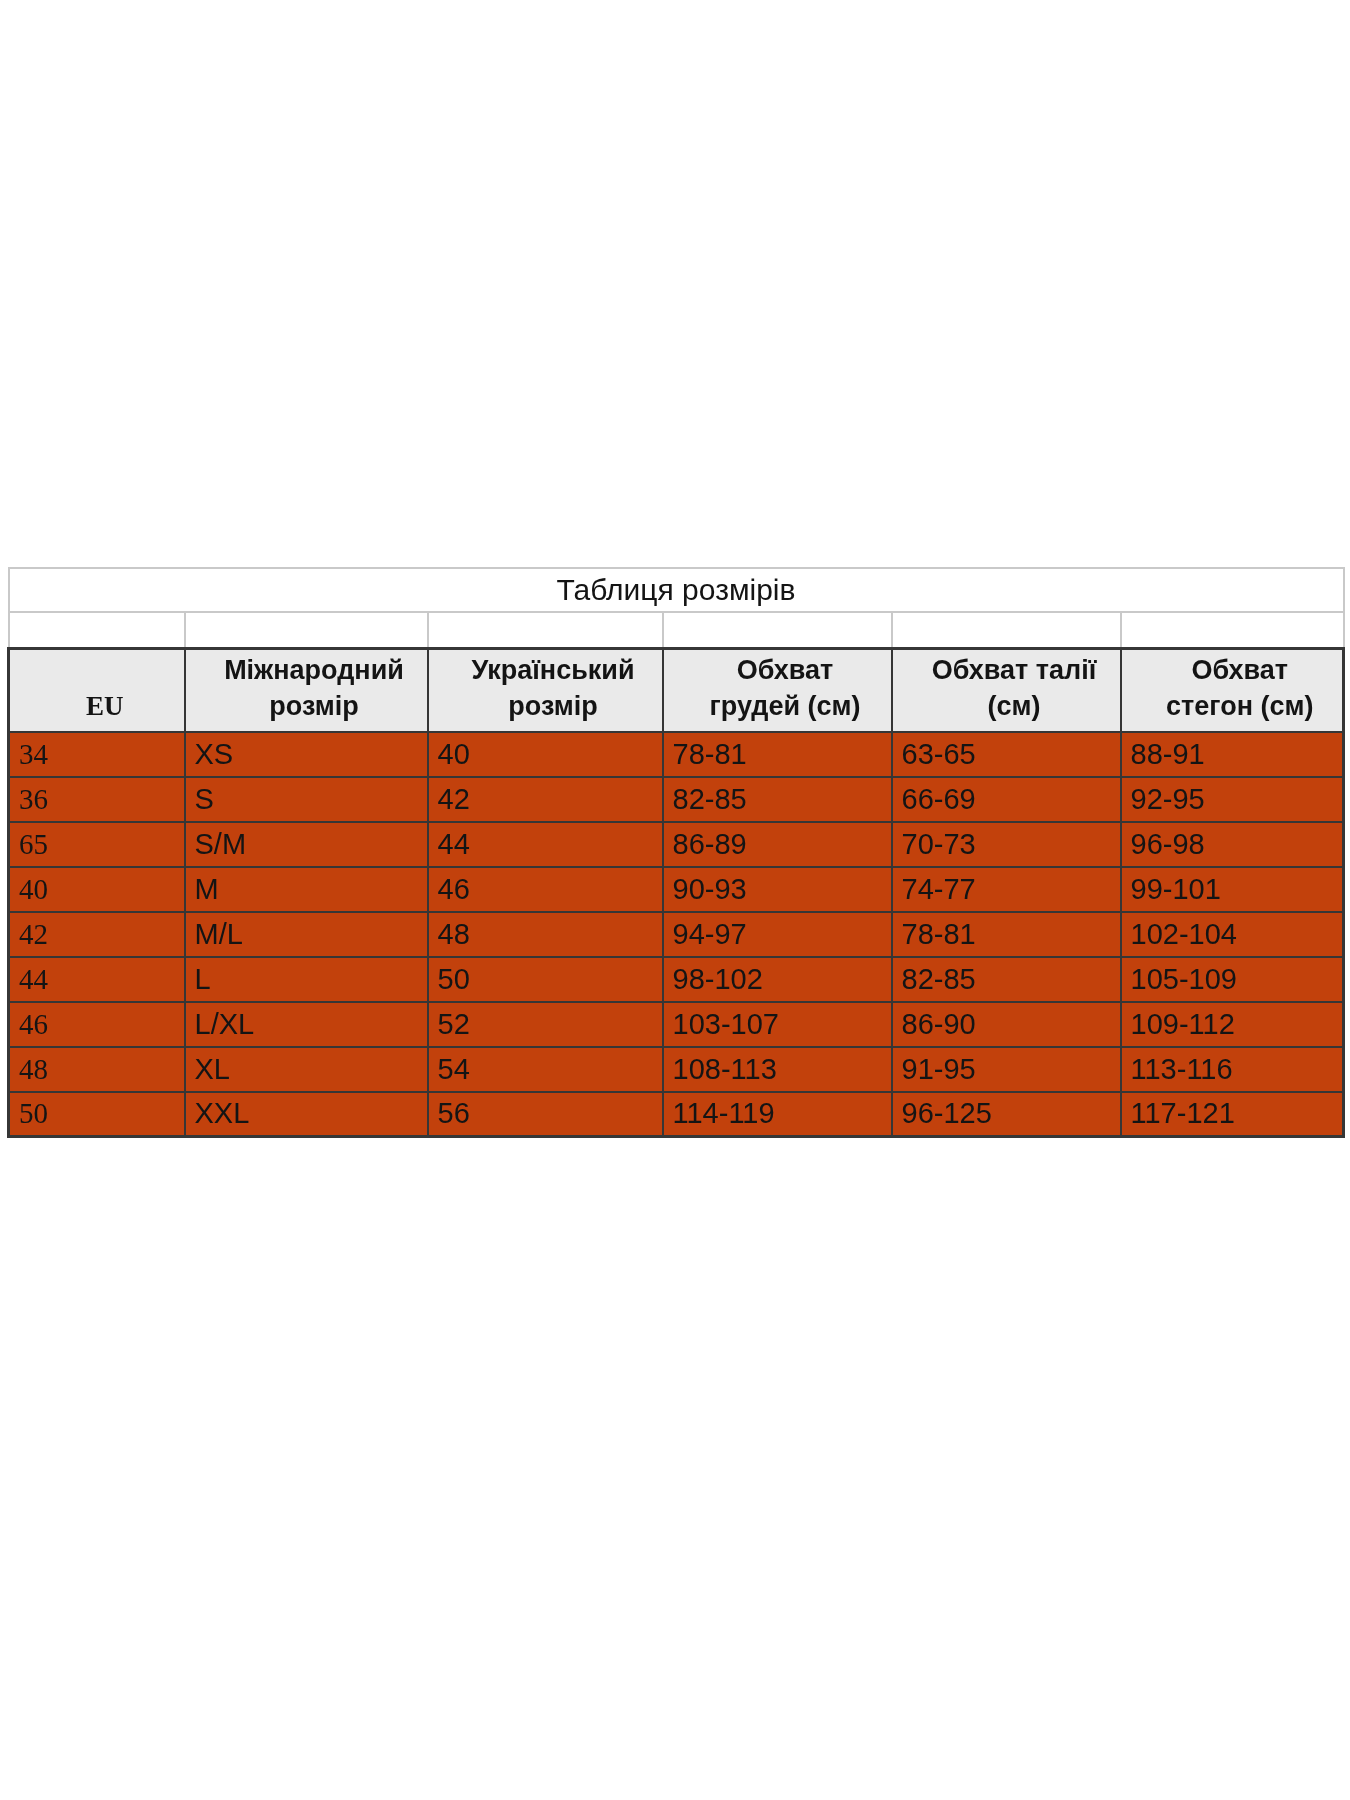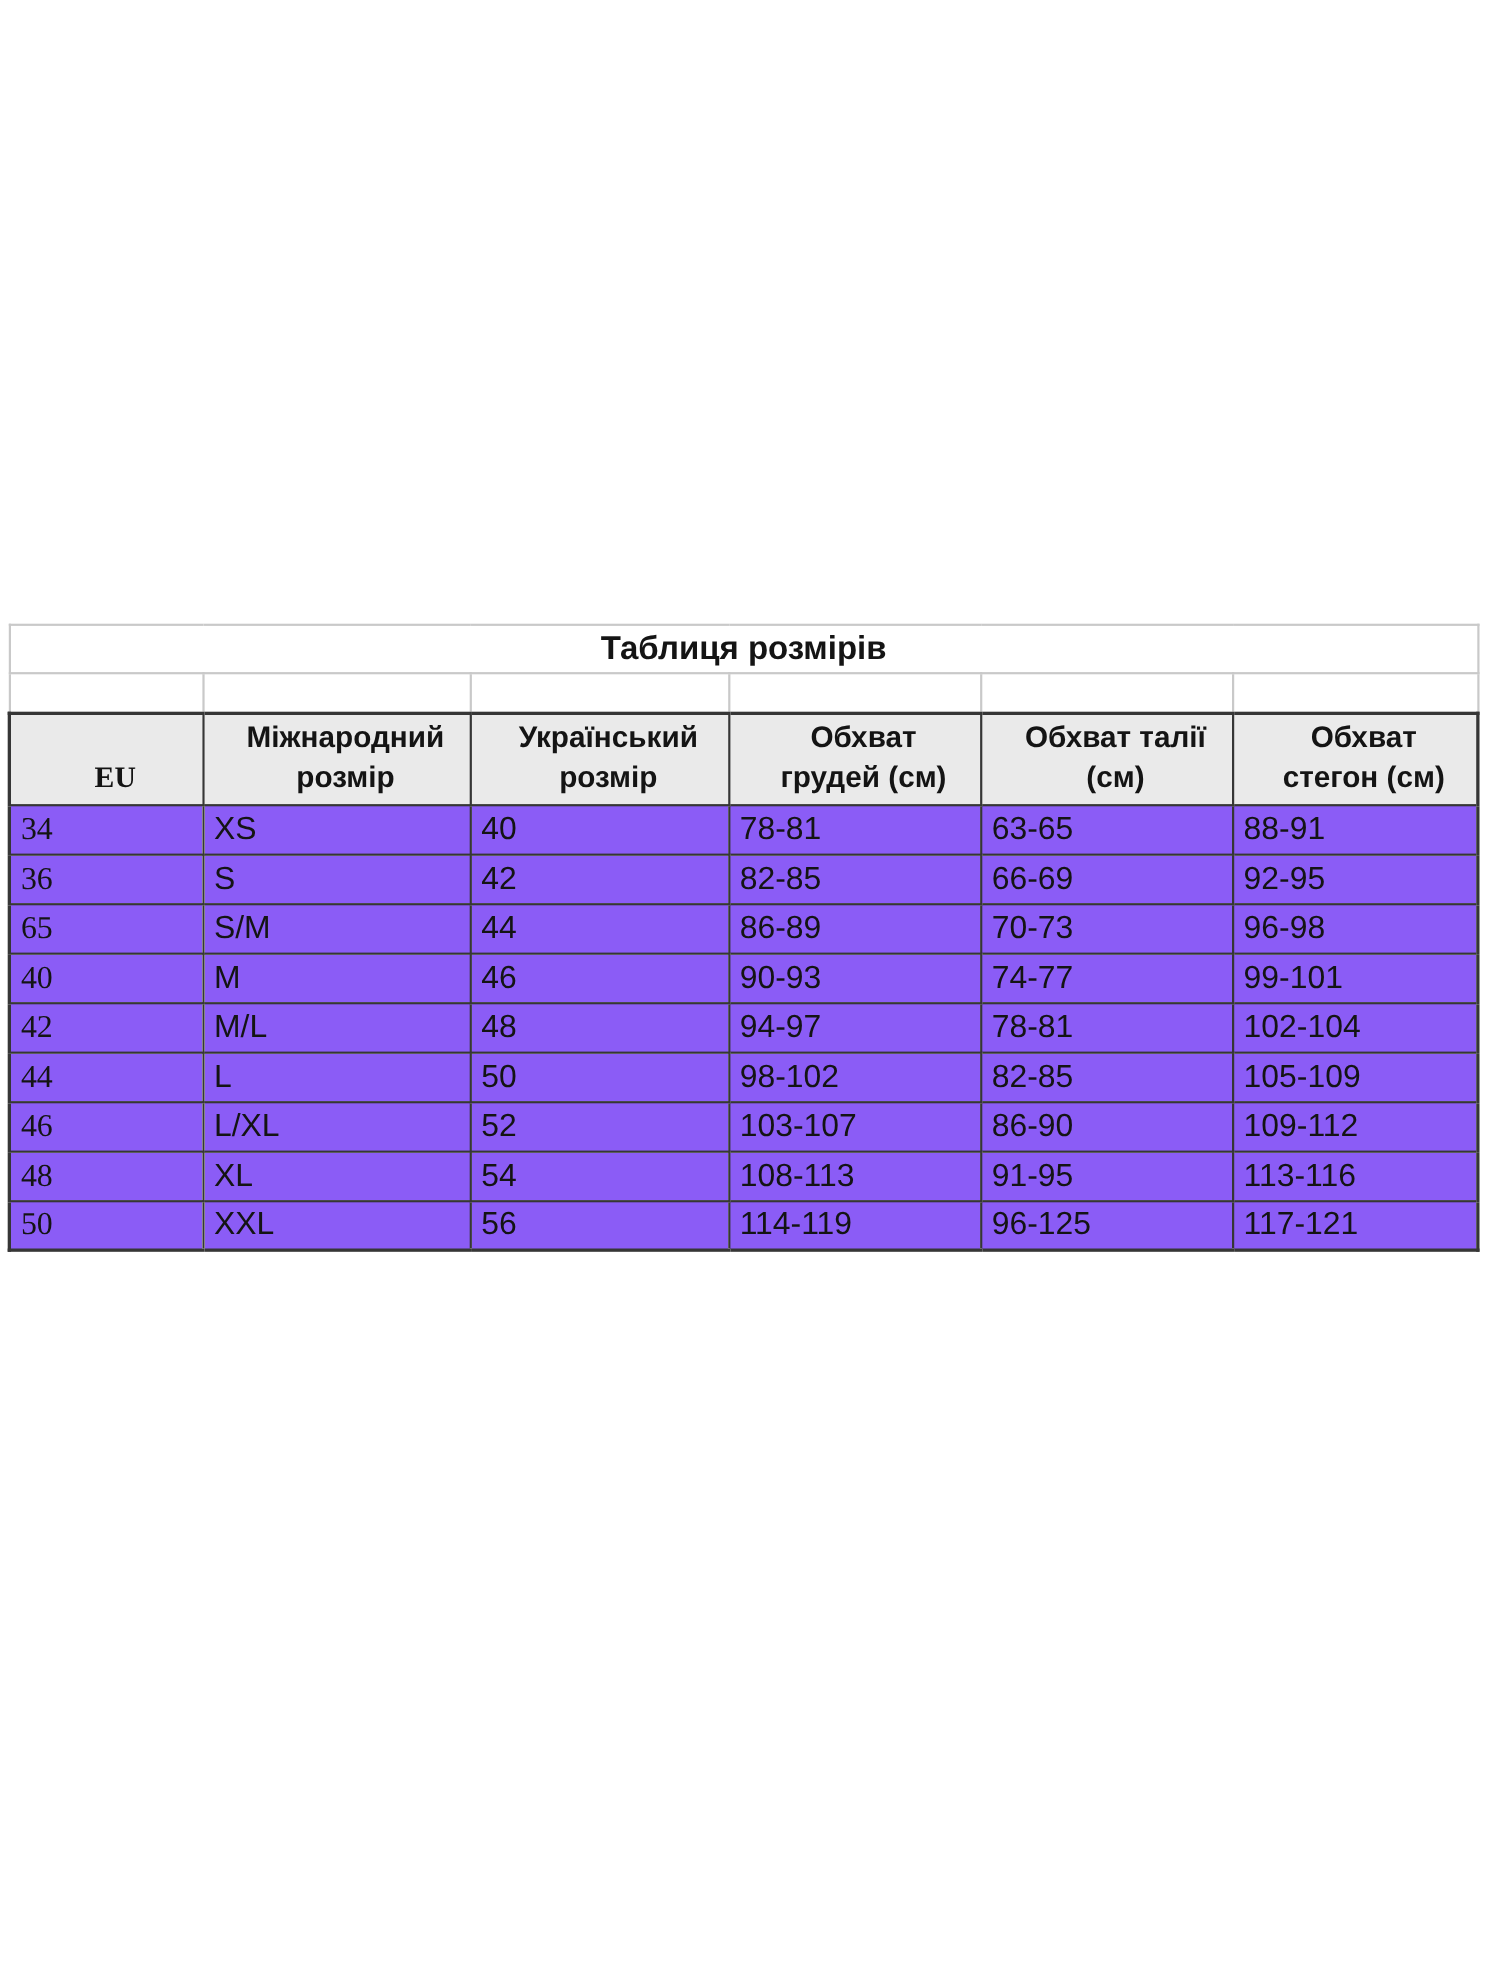--- a/index.html
+++ b/index.html
@@ -30,21 +30,21 @@
     box-sizing: border-box;
     overflow: hidden;
   }
   
   tr.row-title td {
     height: 44px;
     border: 2px solid #c9c9c9;
     border-bottom: 2px solid #c9c9c9;
     text-align: center;
     vertical-align: middle;
-    font-weight: bold;
+    font-weight: normal;
     font-size: 30px;
     background: #ffffff;
     padding: 0;
   }
   
   tr.row-empty td {
     height: 36px;
     border-left: 2px solid #c9c9c9;
     border-right: 2px solid #c9c9c9;
     border-top: 2px solid #c9c9c9;
@@ -63,21 +63,21 @@
     line-height: 36px;
     text-align: center;
     vertical-align: bottom;
     padding: 2px 4px 7px 20px;
     white-space: pre-line;
   }
   
   tbody.data-body td {
     height: 45px;
     border: 2px solid #363636;
-    background: #8b5cf6;
+    background: #c2410c;
     font-size: 29px;
     text-align: left;
     vertical-align: middle;
     padding: 0 6px 0 9px;
     white-space: nowrap;
   }
   tbody.data-body tr:last-child td { border-bottom: 3px solid #363636; }
   tbody.data-body td:first-child,
   tr.row-header th:first-child { border-left: 3px solid #363636; font-family: Liberation Serif, serif; }
   tbody.data-body td:last-child,

